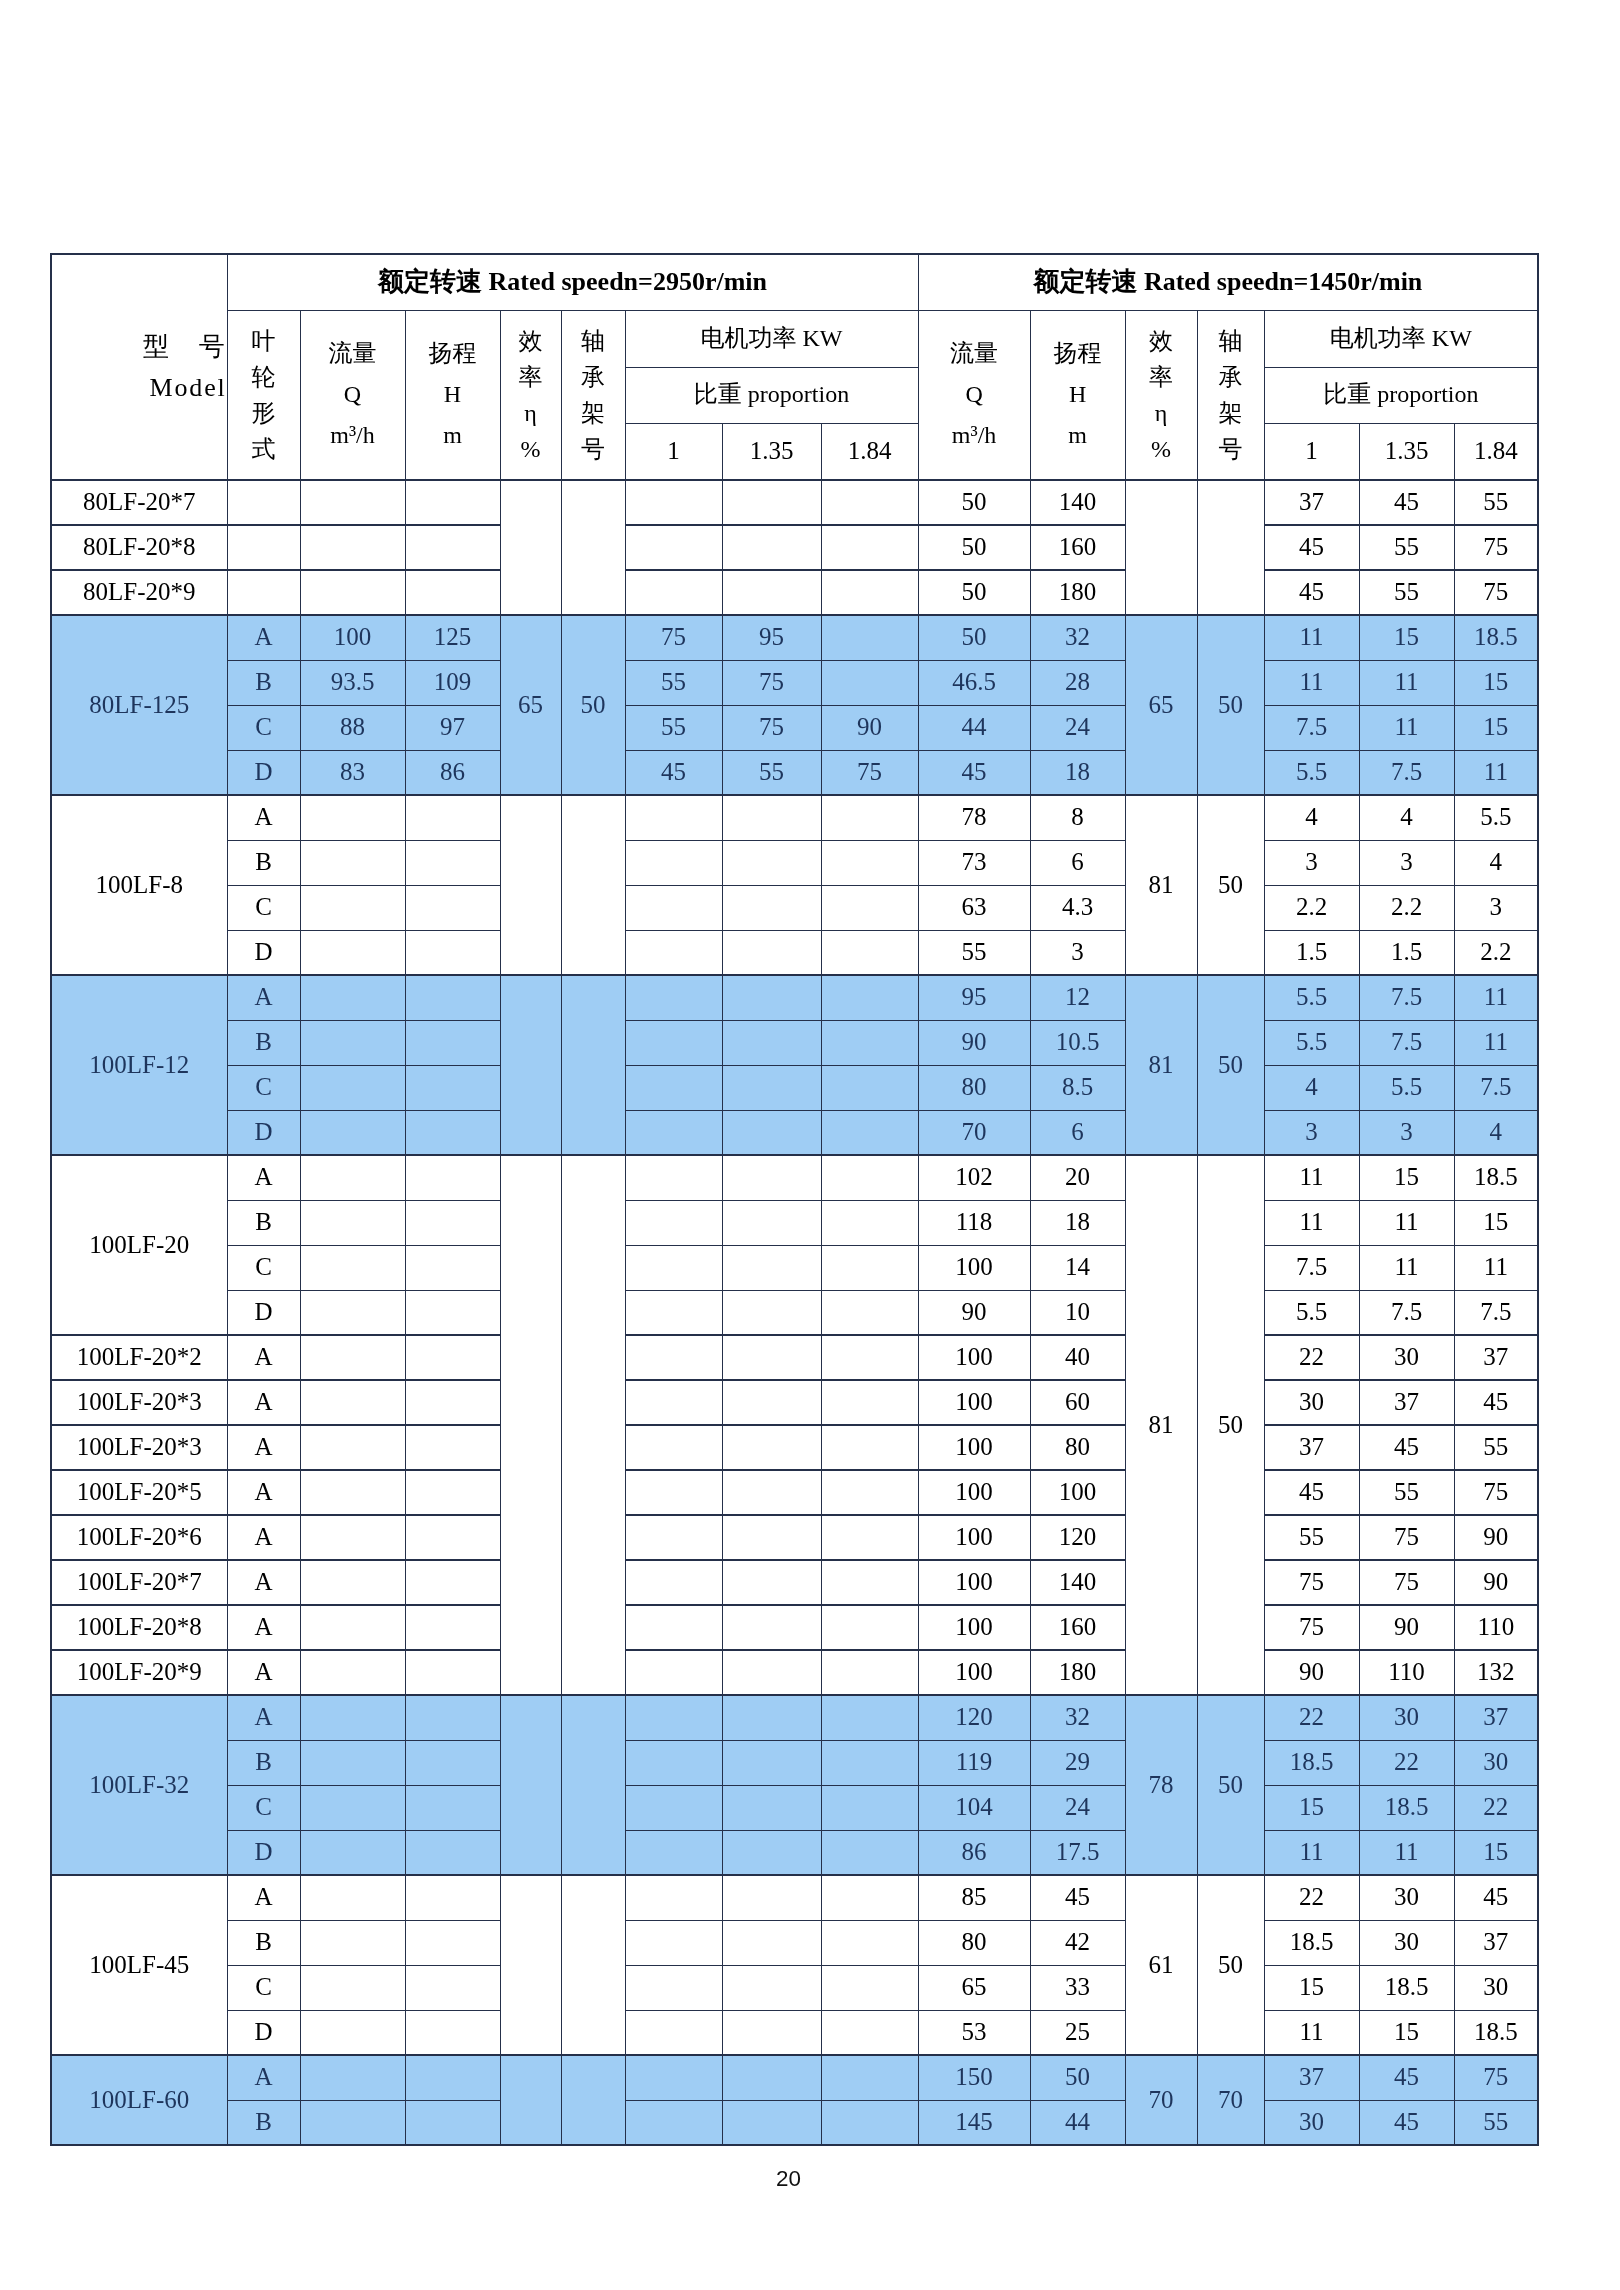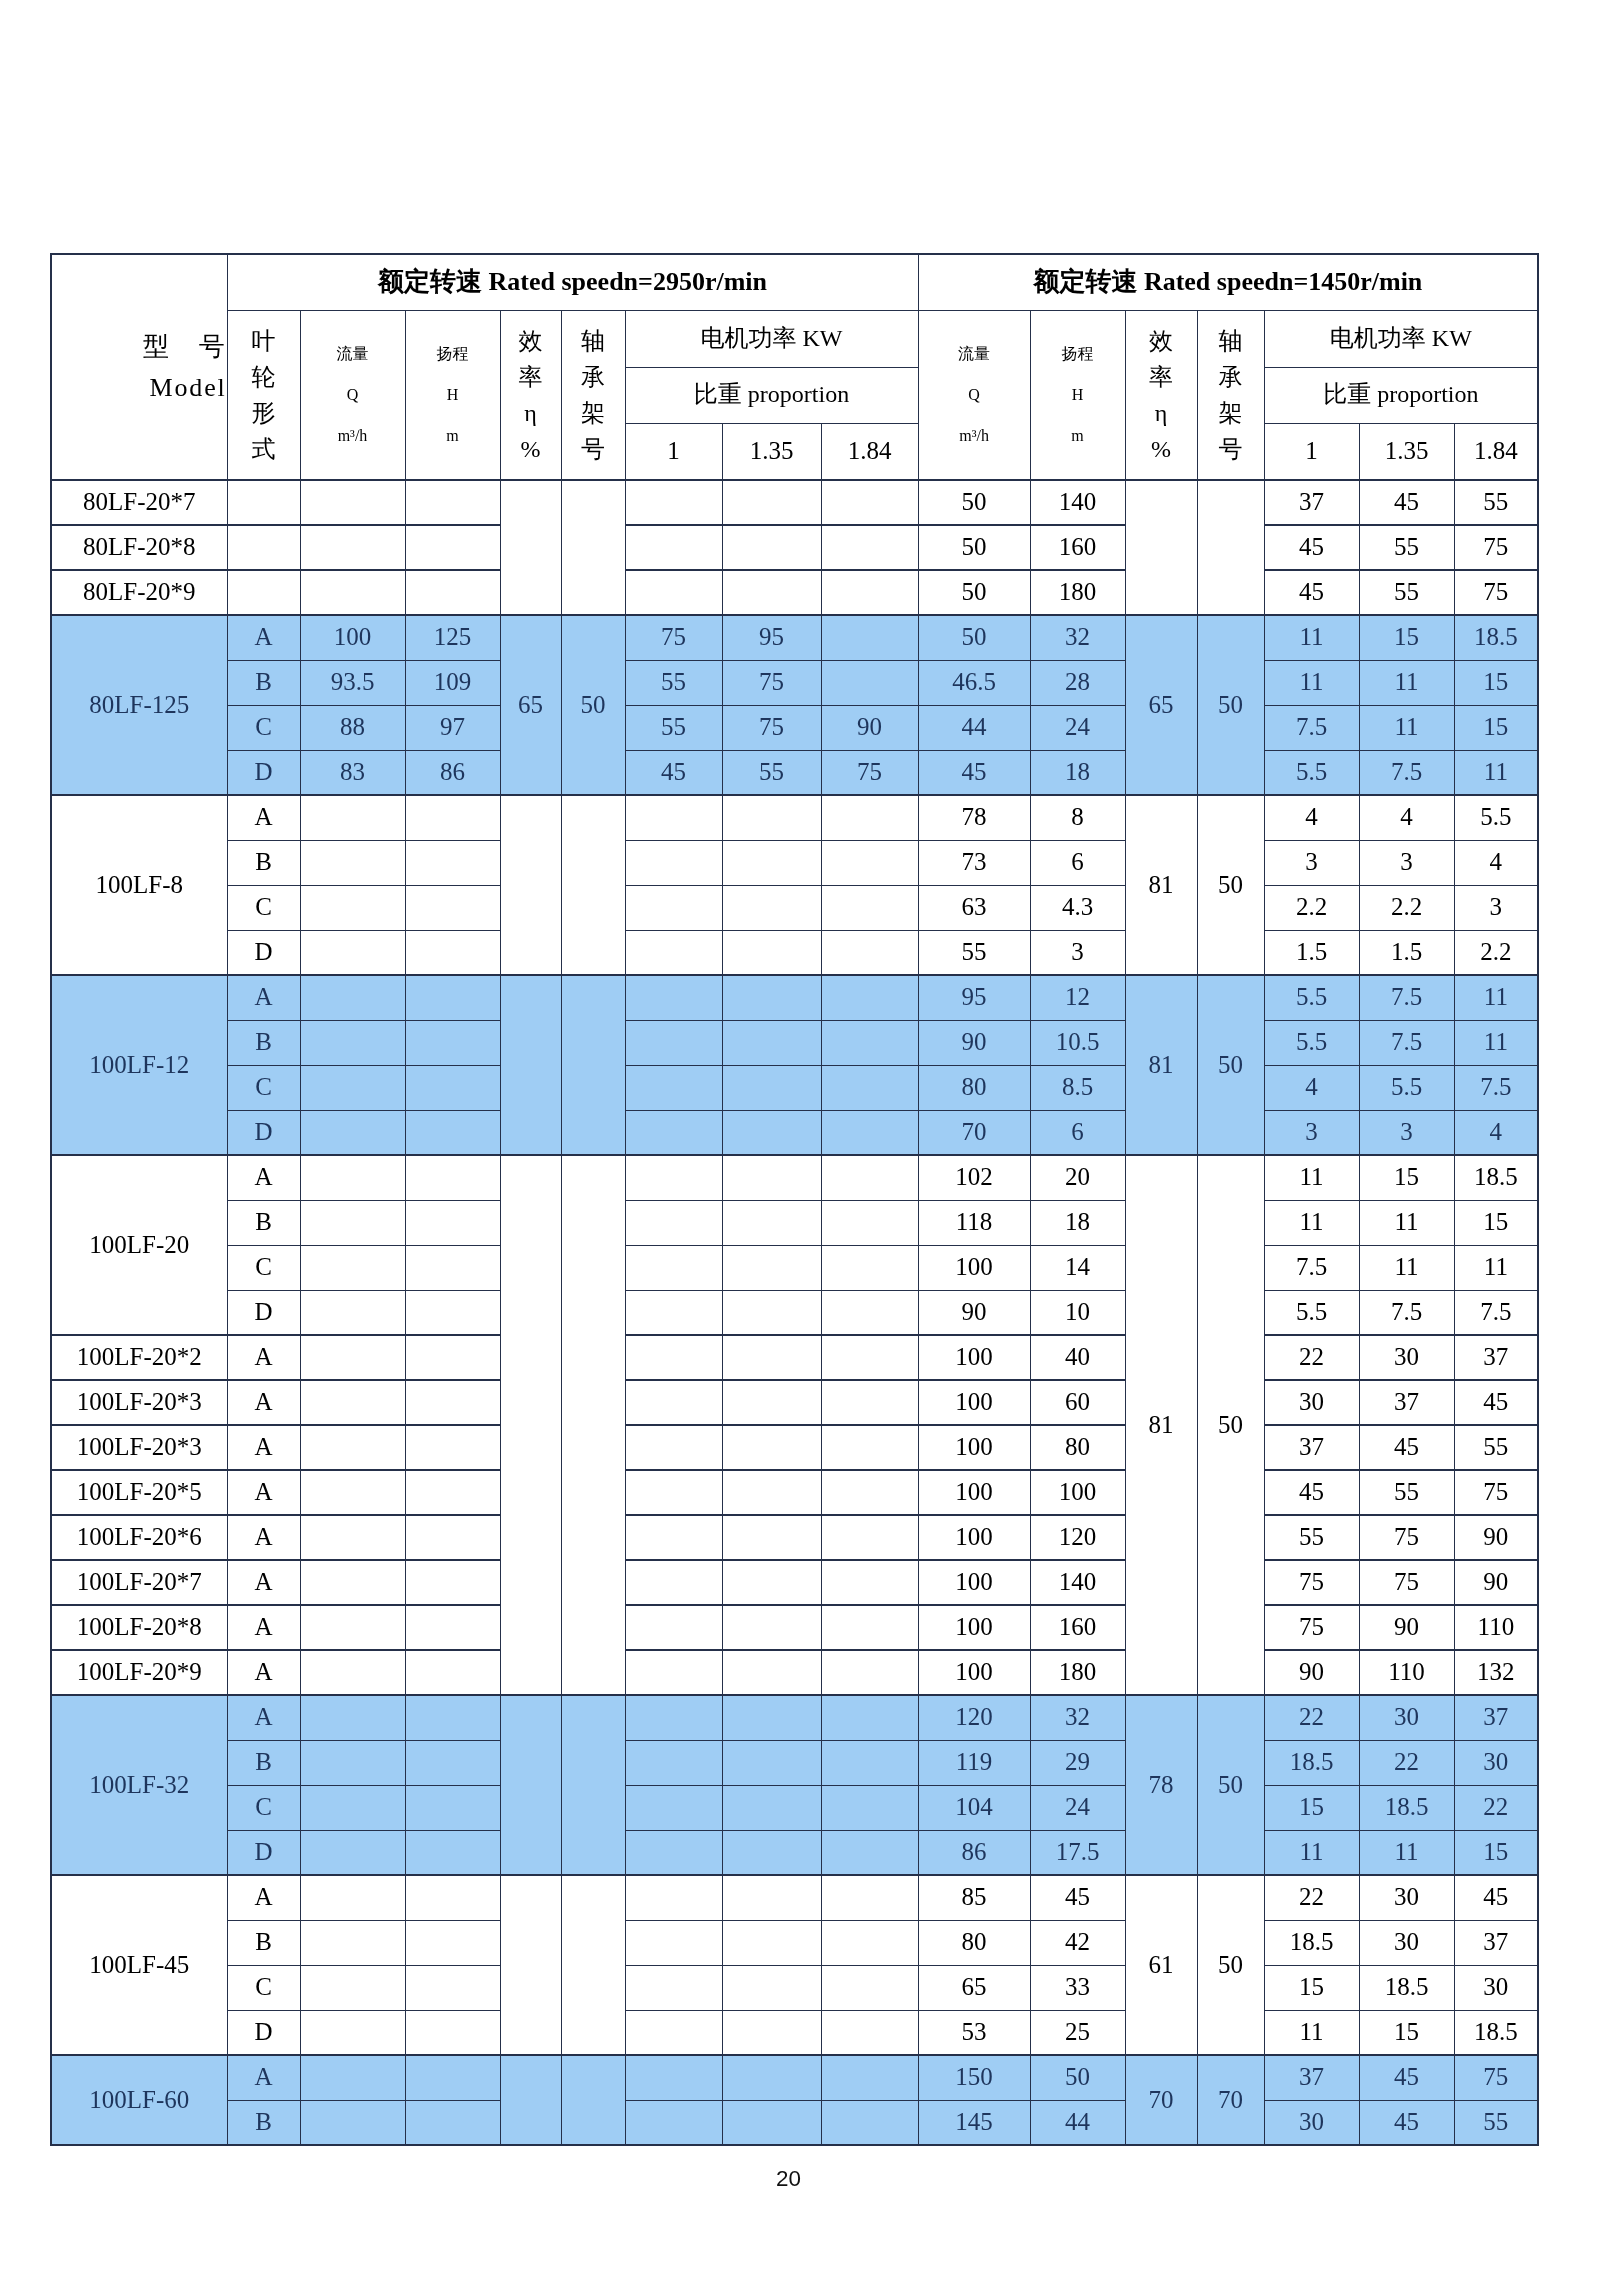--- a/index.html
+++ b/index.html
@@ -8,21 +8,21 @@
   table.tbl{position:absolute;left:50px;top:253px;width:1487px;
             border-collapse:collapse;table-layout:fixed;
             border:2.7px solid #25304a;}
   td{border:1.8px solid #25304a;padding:0;text-align:center;vertical-align:middle;
      font-size:25px;line-height:1.15;overflow:hidden;}
   tr.h1{height:56px;} tr.h2{height:57px;} tr.h3{height:56px;} tr.h4{height:57px;}
   tbody tr{height:45px;}
   td.speed{font-weight:bold;font-size:26px;}
   td.model-h div{line-height:41px;font-size:26px;letter-spacing:1.8px;text-align:right;}
   td.vh div{line-height:36px;font-size:24px;}
-  td.stack div{line-height:41px;font-size:16px;}
+  td.stack div{line-height:41px;font-size:24px;}
   td.plabel{font-size:24px;}
   td.sec{border-top-width:2.7px;}
   td.hl{background:#9FCDF4;color:#1e355c;}
   #pageno{position:absolute;left:757px;top:2166px;width:63px;text-align:center;
           font-family:"Liberation Sans","DejaVu Sans",sans-serif;font-size:22.4px;color:#111;}
 </style>
 </head>
 <body>
 
 <table class="tbl">

